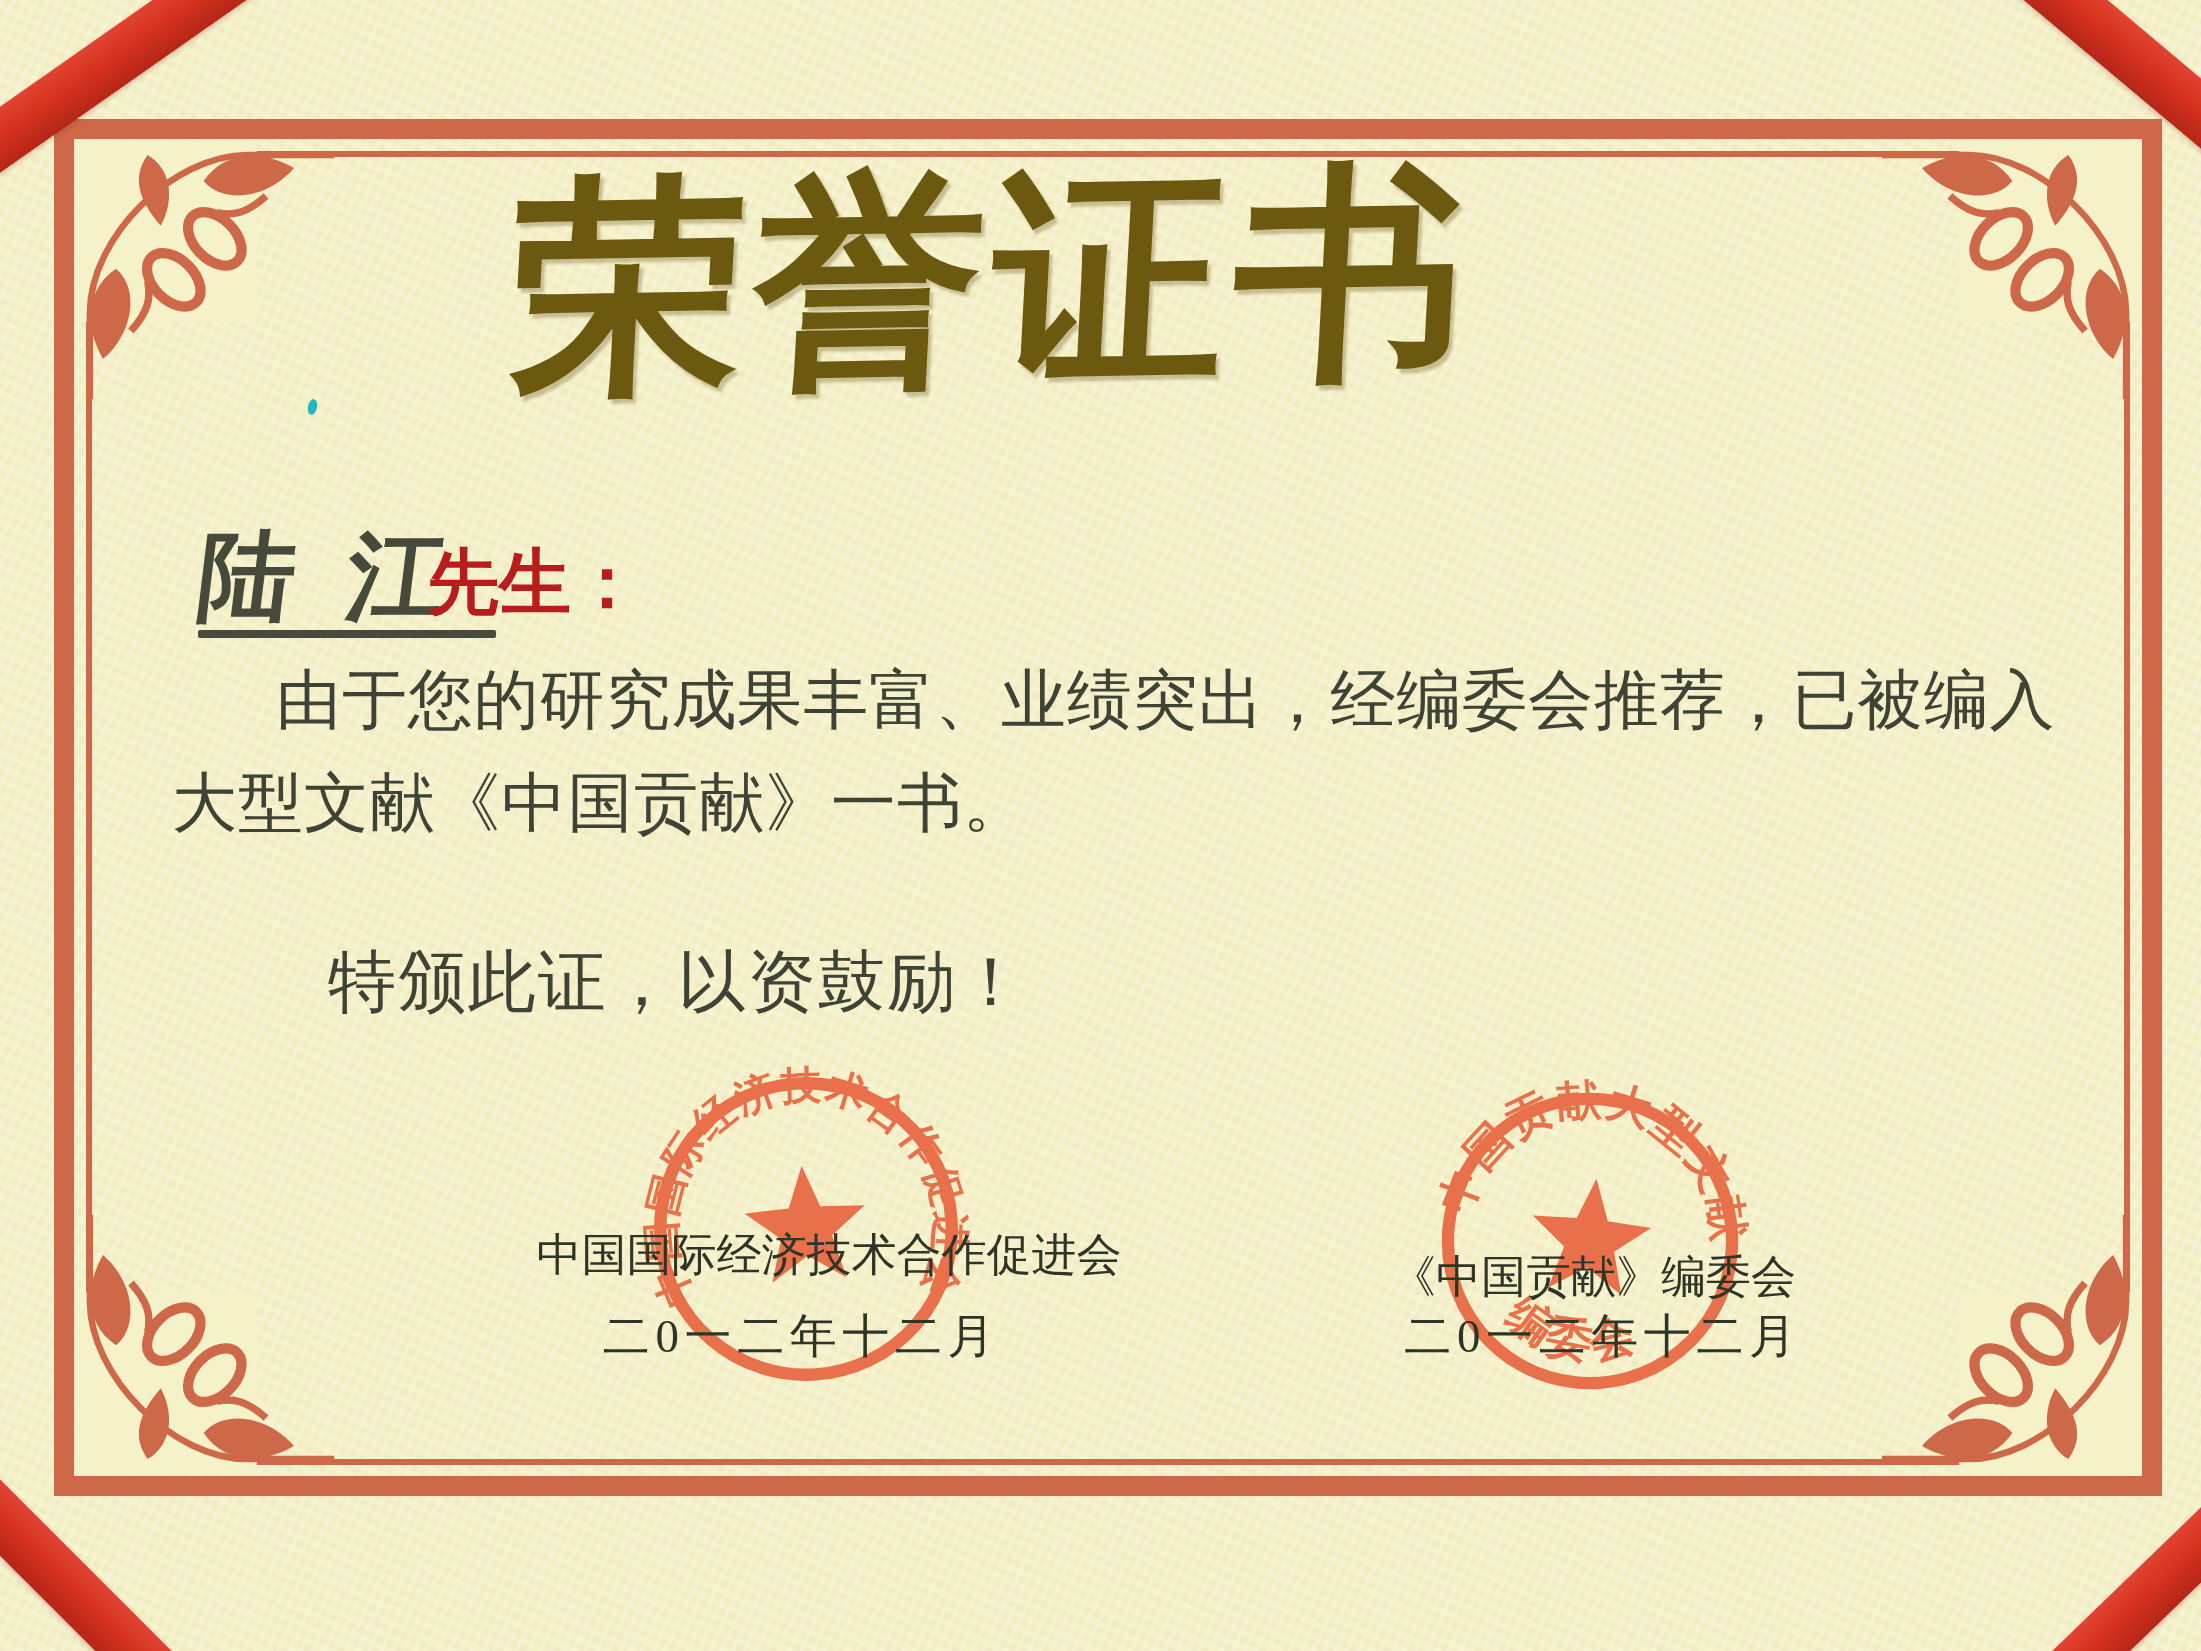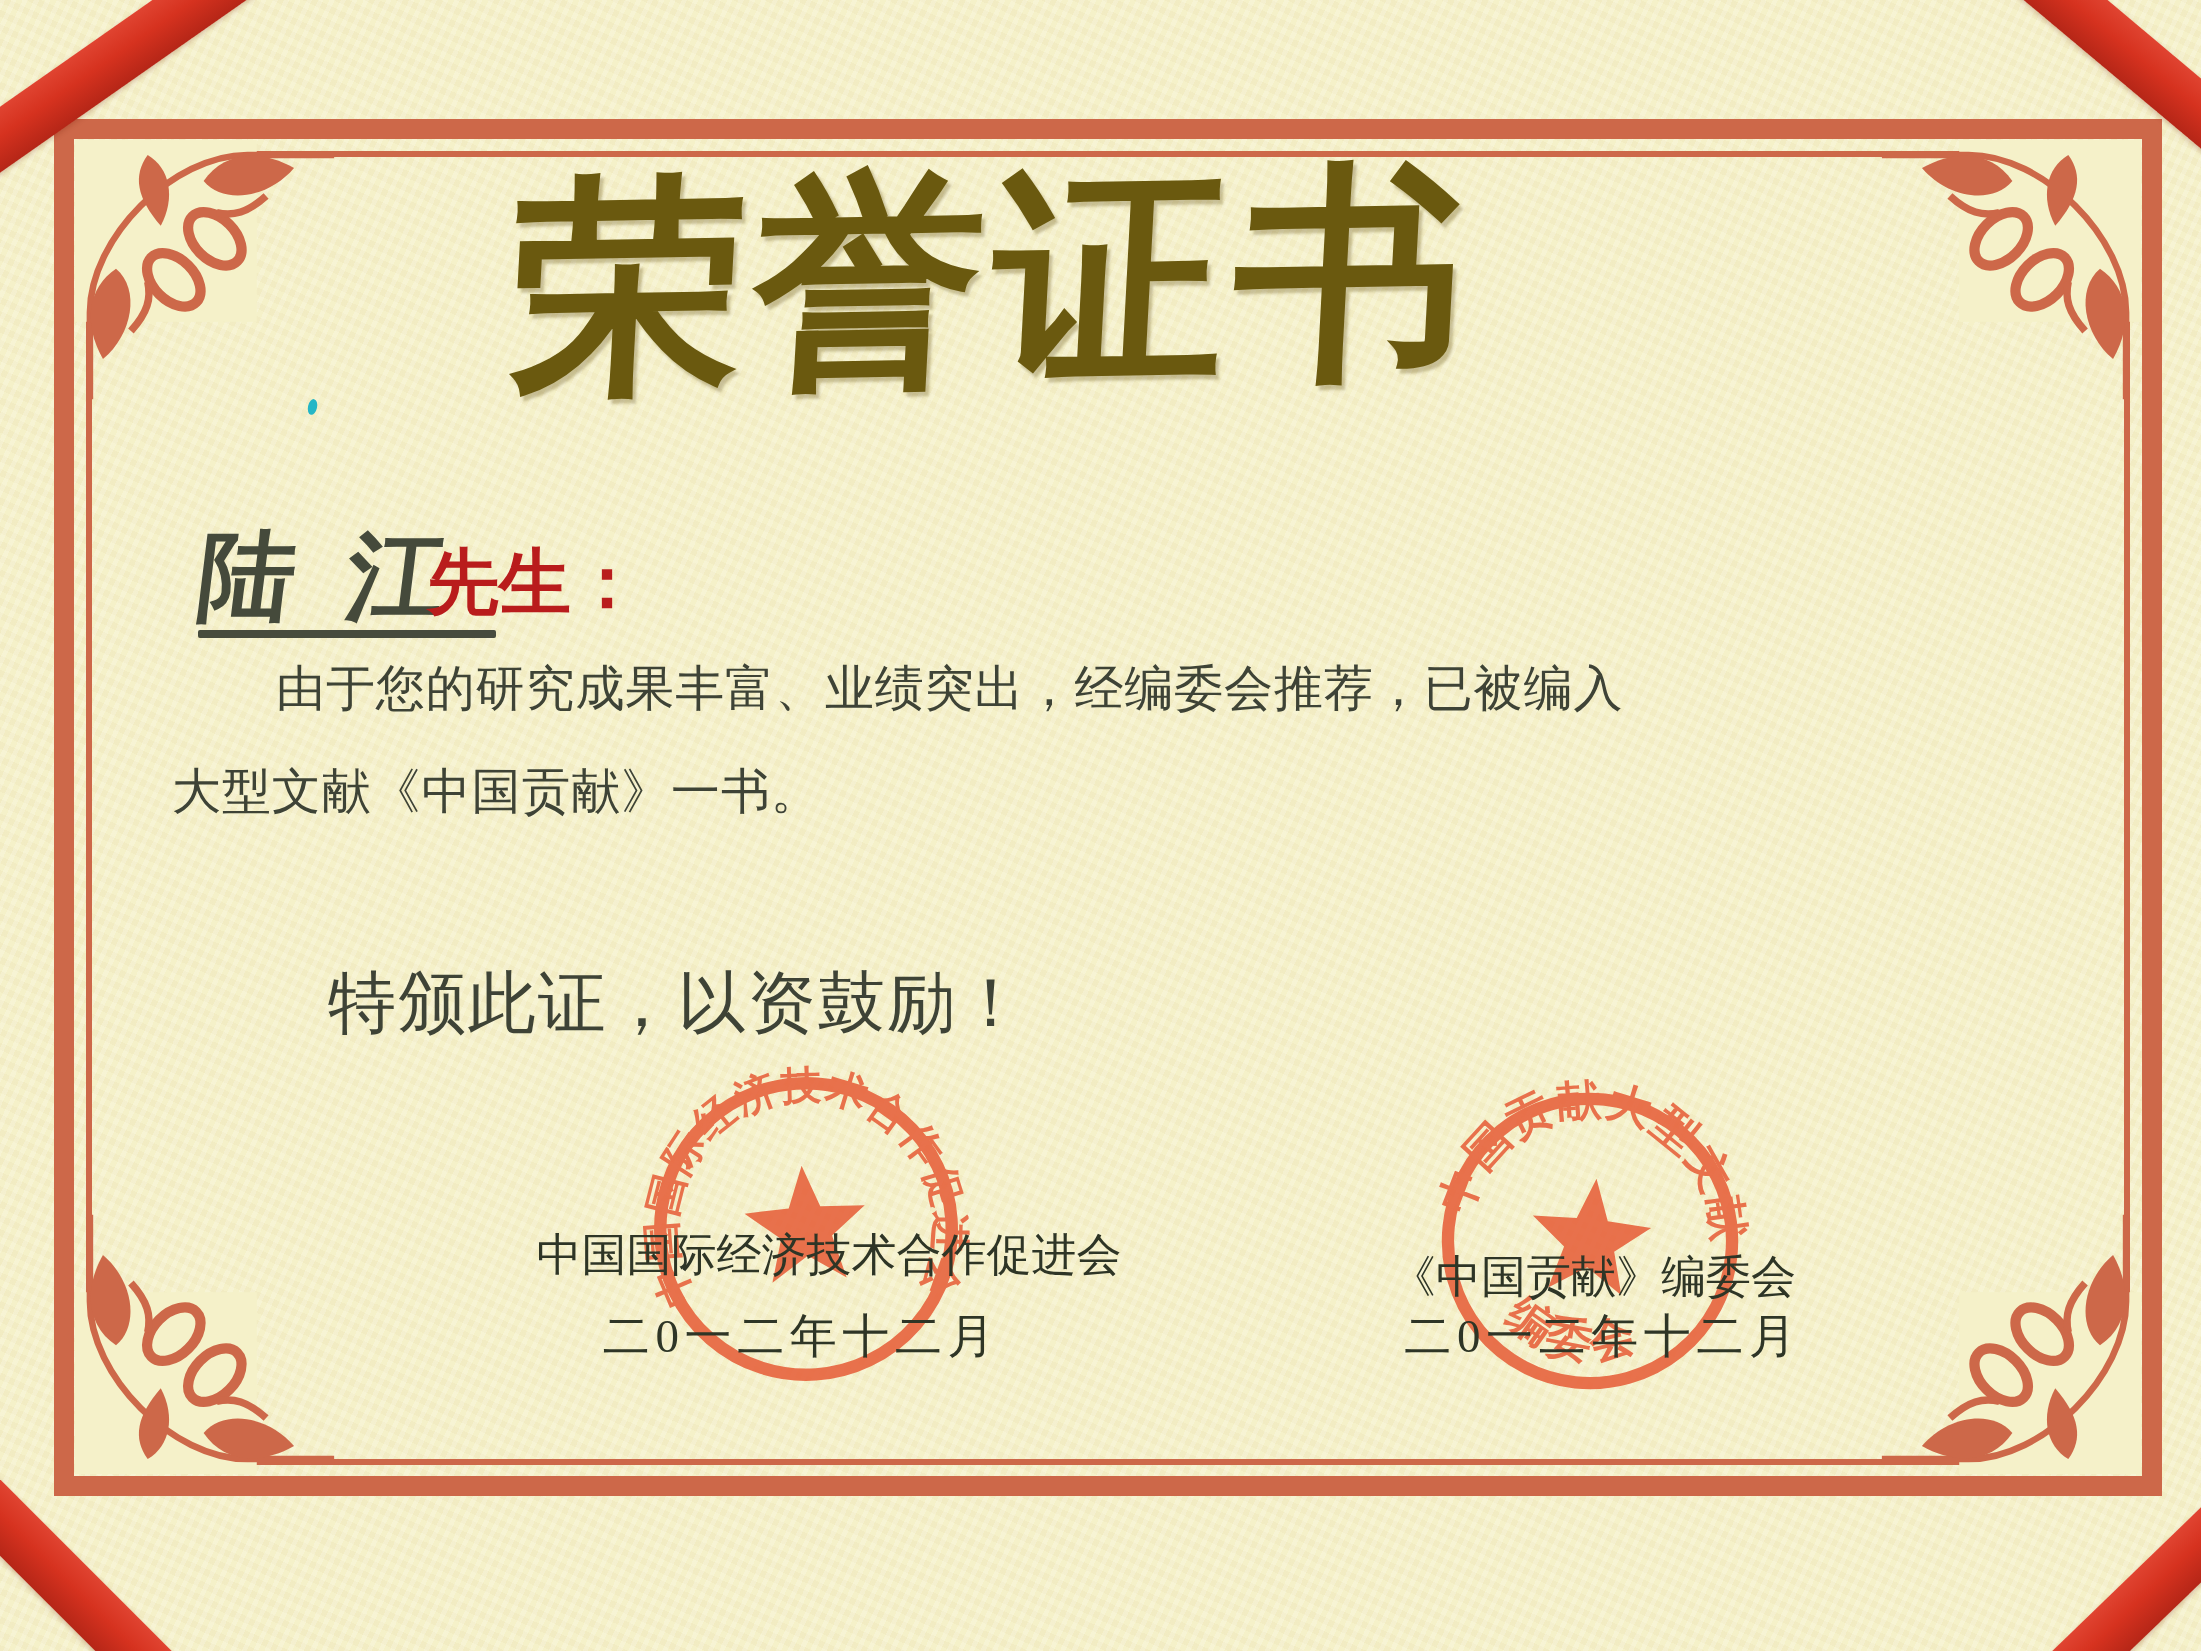--- a/index.html
+++ b/index.html
@@ -56,26 +56,26 @@
     word-spacing:28px; white-space:nowrap;
   }
   .honorific{
     position:absolute; left:427px; top:535px; font-size:72px; font-weight:bold;
     color:#b91c1c; white-space:nowrap;
   }
   .name-underline{
     position:absolute; left:198px; top:630px; width:298px; height:8.4px;
     background:#474b3d; border-radius:1.9px;
   }
-  .body-line{ position:absolute; font-size:49px; color:var(--ink,#3e4336);
+  .body-line{ position:absolute; font-size:65px; color:var(--ink,#3e4336);
     white-space:nowrap; letter-spacing:0.9px;}
   .body-line.l1{ left:276px; top:656px; }
   .body-line.l2{ left:172px; top:759px; }
   .closing{ position:absolute; left:328px; top:937px; font-size:68px;
-    letter-spacing:1.9px; color:var(--ink,#3e4336); white-space:nowrap; font-weight:500;margin-top:21px;}
+    letter-spacing:1.9px; color:var(--ink,#3e4336); white-space:nowrap; font-weight:500;}
   .sig{ position:absolute; text-align:center; color:var(--sig-ink,#2e3526);
     white-space:nowrap; z-index:4;}
   .sig.org-left { left:475px;  width:708px; top:1225px; font-size:45px; }
   .sig.date-left{ left:475px;  width:653px; top:1305px; font-size:47px; letter-spacing:5.6px; }
   .sig.org-right{ left:1300px; width:587px; top:1247px; font-size:45px; }
   .sig.date-right{left:1300px; width:606px; top:1305px; font-size:47px; letter-spacing:5.6px; }
   
   .seal{ position:absolute; opacity:.88; z-index:3; }
   .seal.left { left:643px;  top:1066px; width:326px; height:326px; transform:rotate(-4deg); }
   .seal.right{ left:1429px; top:1080px; width:322px; height:322px; transform:rotate(6deg); }

